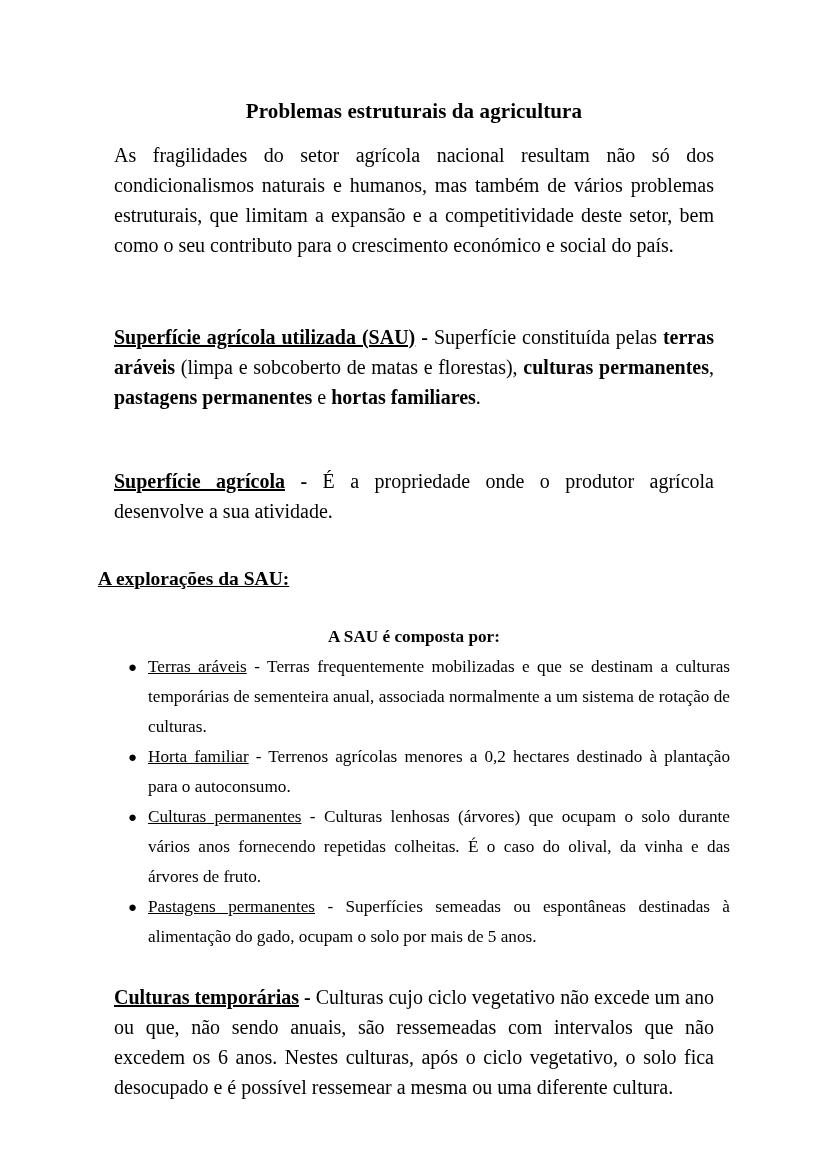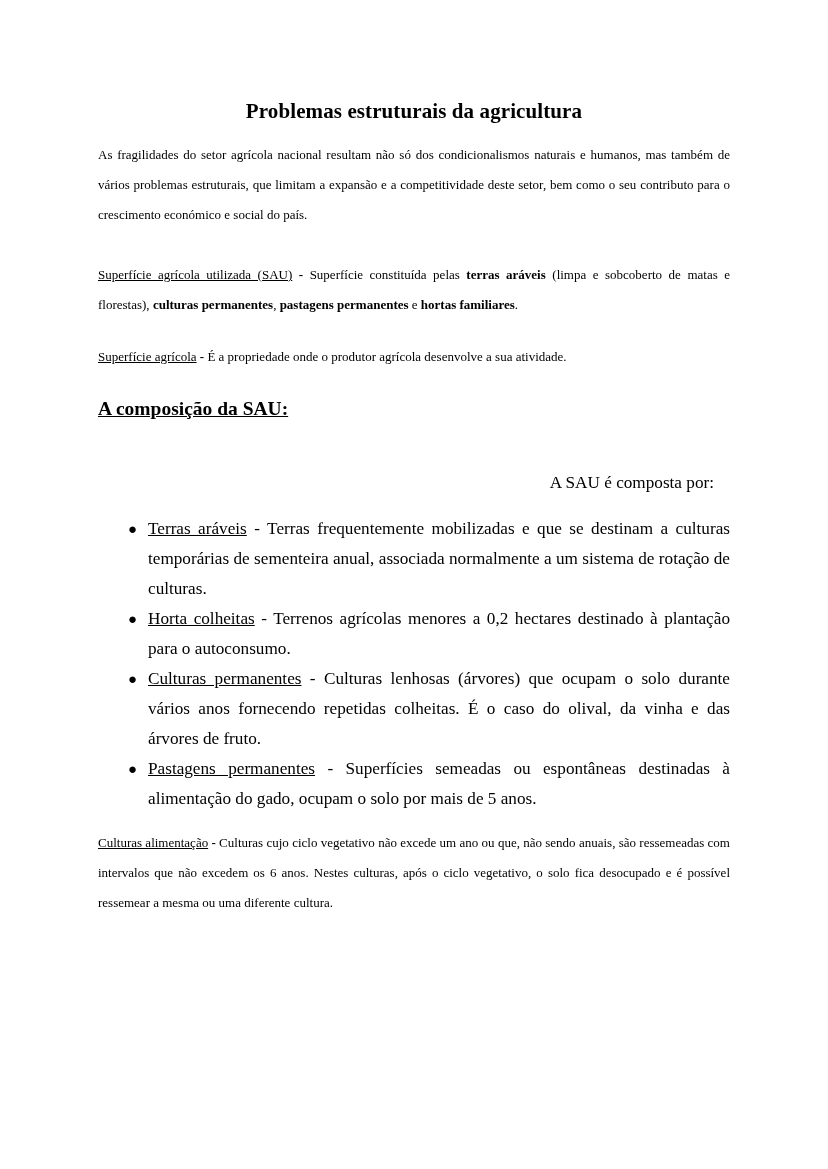--- a/index.html
+++ b/index.html
@@ -31,56 +31,56 @@
   .doc-title {
     font-size: 21px;
     font-weight: bold;
     text-align: center;
     margin: 0;
     padding-top: 96px;
     line-height: 30px;
     letter-spacing: 0.1px;
   }
   p {
-    margin: 0;
-    font-size: 13px;
+    margin: 16px;
+    font-size: 20px;
     line-height: 30px;
     text-align: justify;
     text-justify: inter-word;
   }
   .para-intro {
     margin-top: 14px;
   }
   .spacer-lg {
     height: 30px;
   }
   .spacer-md {
     height: 22px;
   }
   .spacer-sm {
     height: 14px;
   }
   .b { font-weight: bold; }
   .u { text-decoration: underline; }
-  .bu { font-weight: normal; text-decoration: underline; }
+  .bu { font-weight: bold; text-decoration: underline; }
 
   .section-head {
     font-size: 19.5px;
     font-weight: bold;
     text-decoration: underline;
     line-height: 30px;
     margin: 0;
     text-align: left;
   }
   .lead-bold {
-    font-weight: normal;
+    font-weight: bold;
     font-size: 17.2px;
     line-height: 30px;
-    margin: 16px;
-    text-align: right;
+    margin: 0;
+    text-align: center;
   }
   ul.bullets {
     margin: 0;
     padding: 0;
     list-style: none;
   }
   ul.bullets > li {
     position: relative;
     padding-left: 50px;
     font-size: 17.2px;
@@ -111,34 +111,34 @@
 
     <p><span class="bu">Superfície agrícola utilizada (SAU)</span><span class="b"> - </span><span>Superfície constituída pelas </span><span class="b">terras aráveis</span><span> (limpa e sobcoberto de matas e florestas), </span><span class="b">culturas permanentes</span><span>, </span><span class="b">pastagens permanentes</span><span> e </span><span class="b">hortas familiares</span><span>.</span></p>
 
 
     <div class="spacer-md"></div>
 
     <p><span class="bu">Superfície agrícola</span><span class="b"> - </span><span>É a propriedade onde o produtor agrícola desenvolve a sua atividade.</span></p>
 
     <div class="spacer-md"></div>
 
-    <h2 class="section-head">A composição da SAU:</h2>
+    <h2 class="section-head">A explorações da SAU:</h2>
 
     <div class="spacer-sm"></div>
 
 
     <div class="spacer-sm"></div>
 
     <p class="lead-bold">A SAU é composta por:</p>
 
     <ul class="bullets">
       <li><span class="dot">●</span><span class="u">Terras aráveis</span><span> - </span><span>Terras frequentemente mobilizadas e que se destinam a culturas temporárias de sementeira anual, associada normalmente a um sistema de rotação de culturas.</span></li>
-      <li><span class="dot">●</span><span class="u">Horta colheitas</span><span> - </span><span>Terrenos agrícolas menores a 0,2 hectares destinado à plantação para o autoconsumo.</span></li>
+      <li><span class="dot">●</span><span class="u">Horta familiar</span><span> - </span><span>Terrenos agrícolas menores a 0,2 hectares destinado à plantação para o autoconsumo.</span></li>
       <li><span class="dot">●</span><span class="u">Culturas permanentes</span><span> - </span><span>Culturas lenhosas (árvores) que ocupam o solo durante vários anos fornecendo repetidas colheitas. É o caso do olival, da vinha e das árvores de fruto.</span></li>
       <li><span class="dot">●</span><span class="u">Pastagens permanentes</span><span> - </span><span>Superfícies semeadas ou espontâneas destinadas à alimentação do gado, ocupam o solo por mais de 5 anos.</span></li>
     </ul>
 
     <div class="spacer-sm"></div>
 
-    <p><span class="bu">Culturas alimentação</span><span class="b"> - </span><span>Culturas cujo ciclo vegetativo não excede um ano ou que, não sendo anuais, são ressemeadas com intervalos que não excedem os 6 anos. Nestes culturas, após o ciclo vegetativo, o solo fica desocupado e é possível ressemear a mesma ou uma diferente cultura.</span></p>
+    <p><span class="bu">Culturas temporárias</span><span class="b"> - </span><span>Culturas cujo ciclo vegetativo não excede um ano ou que, não sendo anuais, são ressemeadas com intervalos que não excedem os 6 anos. Nestes culturas, após o ciclo vegetativo, o solo fica desocupado e é possível ressemear a mesma ou uma diferente cultura.</span></p>
 
   </div>
 </div>
 
 </body></html>

